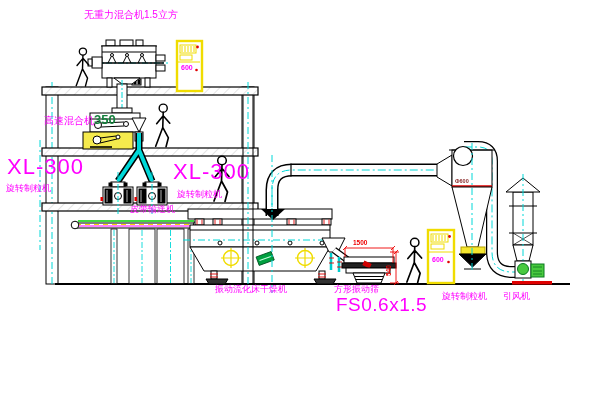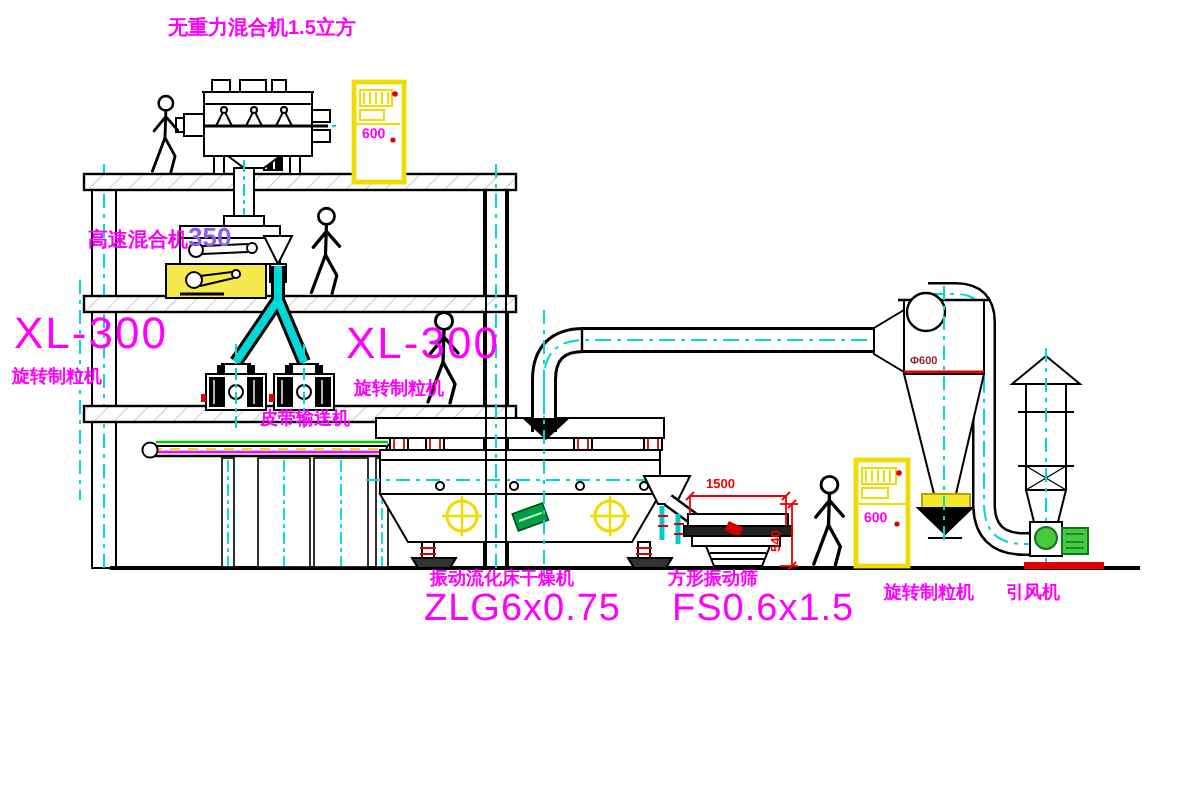--- a/index.html
+++ b/index.html
@@ -1,28 +1,28 @@
 <!DOCTYPE html>
 <html><head>
 <meta charset="utf-8">
 <style>
   html,body{margin:0;padding:0;background:#fff;}
   .stage{position:relative;width:600px;height:403px;background:#fff;overflow:hidden;
          font-family:"Liberation Sans","DejaVu Sans",sans-serif;}
   .stage svg{position:absolute;left:0;top:0;}
   .lbl{position:absolute;white-space:nowrap;line-height:1;color:#ff00ff;}
-  .sm{font-size:9px;font-weight:bold;}
+  .sm{font-size:9px;font-weight:normal;}
   .model{font-size:22px;font-weight:normal;letter-spacing:1px;}
   .model2{font-size:19px;font-weight:normal;letter-spacing:.5px;}
   .tiny{font-size:7px;font-weight:bold;}
   .dim{color:#ee0000;font-size:6.5px;font-weight:bold;}
   .title{position:absolute;left:282px;top:48px;white-space:nowrap;color:#de4545;}
   .title .tname{font-size:16px;font-weight:bold;}
   .title .tcap{font-size:23px;font-weight:normal;letter-spacing:1px;}
-  .hsnum{font-size:13px;color:#8b5cf6;font-weight:bold;}
+  .hsnum{font-size:13px;color:#15803d;font-weight:bold;}
   .rot{transform:rotate(-90deg);transform-origin:left top;}
 </style>
 </head>
 <body>
 
 <div class="stage">
 
 <svg width="600" height="403" viewBox="0 0 600 403">
   <defs>
     <pattern id="hatch" width="7" height="7" patternUnits="userSpaceOnUse" patternTransform="rotate(45)">
@@ -277,21 +277,20 @@
 
 <div class="lbl model" style="left:7px;top:156px;">XL-300</div>
 <div class="lbl sm" style="left:6px;top:184px;">旋转制粒机</div>
 
 <div class="lbl model" style="left:173px;top:161px;">XL-300</div>
 <div class="lbl sm" style="left:177px;top:190px;">旋转制粒机</div>
 
 <div class="lbl sm" style="left:130px;top:205px;">皮带输送机</div>
 
 <div class="lbl sm" style="left:215px;top:285px;">振动流化床干燥机</div>
-<div class="lbl model2" style="left:212px;top:295px;">ZLG6x0.75</div>
 
 <div class="lbl sm" style="left:334px;top:285px;">方形振动筛</div>
 <div class="lbl model2" style="left:336px;top:295px;">FS0.6x1.5</div>
 
 <div class="lbl sm" style="left:442px;top:292px;">旋转制粒机</div>
 <div class="lbl sm" style="left:503px;top:292px;">引风机</div>
 
 <div class="lbl dim" style="left:353px;top:240px;">1500</div>
 <div class="lbl dim rot" style="left:386px;top:276px;">540</div>
 <div class="lbl dim" style="left:455px;top:179px;font-size:5.5px;color:#8a2a2a;">Φ600</div>

